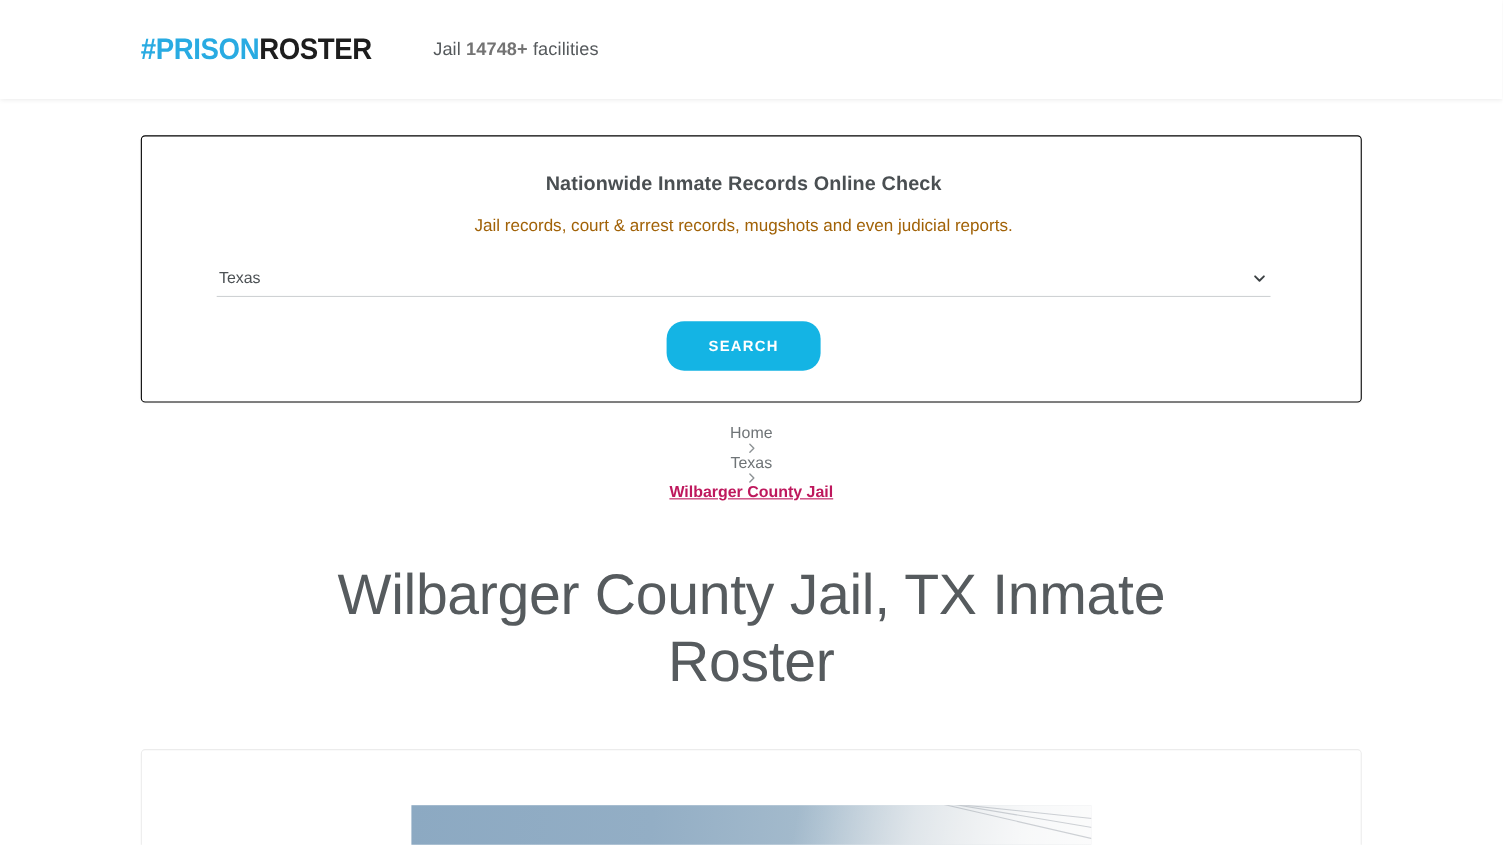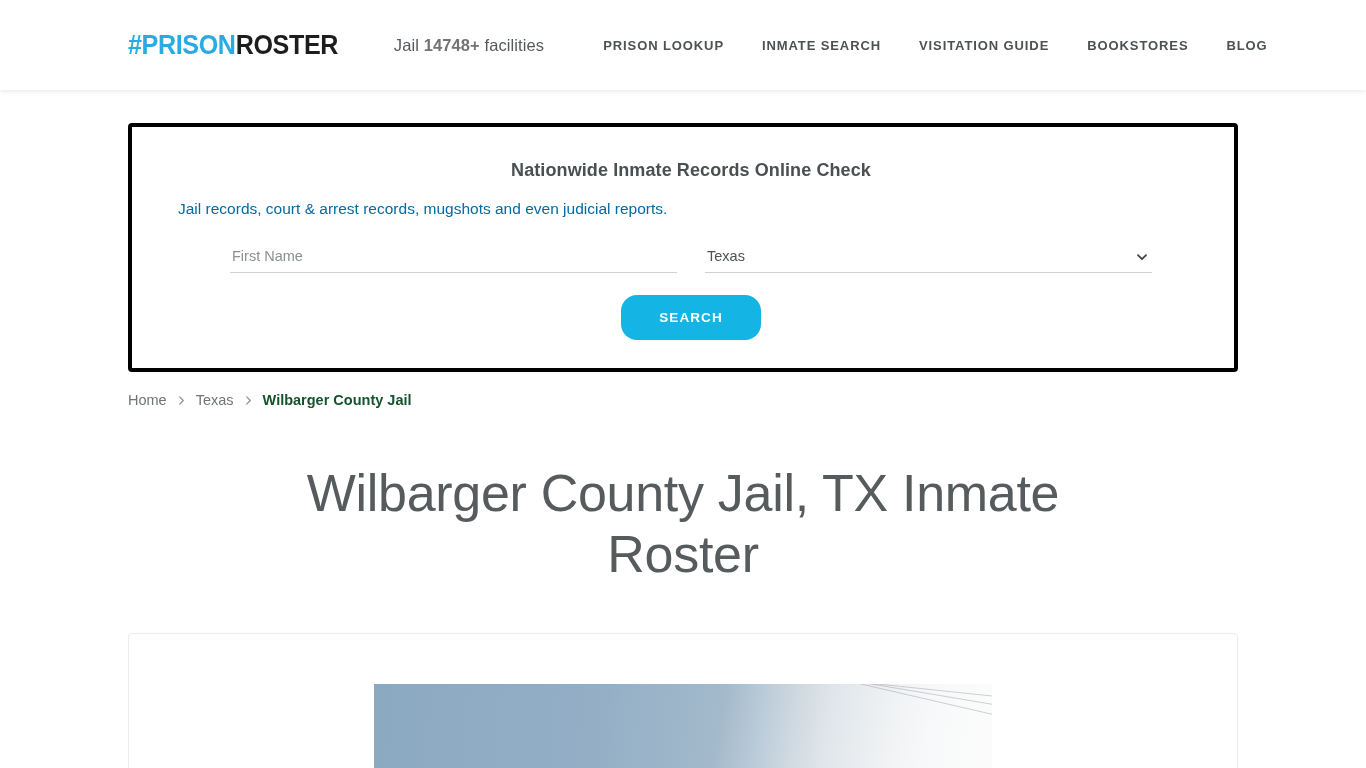--- a/index.html
+++ b/index.html
@@ -74,37 +74,38 @@
 
   
   .page-wrap {
     width: 1110px;
     margin: 0 auto;
   }
 
   
   .search-card {
     margin-top: 33px;
-    border: 4px solid #000000;
+    border: 1px solid #000000;
     border-radius: 4px;
     background: #ffffff;
-    padding: 26px 30px 28px 46px;
+    padding: 26px 30px 28px 16px;
     box-shadow: 0 1px 2px rgba(0,0,0,0.02);
   }
   .search-title {
     text-align: center;
     font-size: 18px;
     font-weight: 700;
     color: #4a4f52;
     margin: 7px 0 0 0;
     letter-spacing: 0.1px;
   }
   .search-sub {
+    text-align: center;
     font-size: 15.5px;
-    color: #0369a1;
+    color: #a16207;
     margin: 19px 0 0 0;
     font-weight: 400;
   }
   .search-form {
     display: flex;
     gap: 28px;
     margin-top: 26px;
     padding: 0 52px;
   }
   .field {
@@ -161,30 +162,32 @@
     text-transform: uppercase;
   }
 
   
   .breadcrumb {
     display: flex;
     align-items: center;
     margin-top: 20px;
     font-size: 14.5px;
     color: #6f7477;
+    flex-direction: column;
   }
   .crumb {
     color: #6f7477;
     text-decoration: none;
     cursor: pointer;
   }
   .crumb.current {
-    color: #14532d;
+    color: #be185d;
     font-weight: 700;
     cursor: default;
+    text-decoration: underline;
   }
   .crumb-sep {
     display: inline-flex;
     align-items: center;
     margin: 0 10px;
     color: #8d9295;
   }
 
   
   .post-title {
@@ -249,41 +252,31 @@
   <div class="header-inner">
 
     <div class="logo">
       <span class="logo-hash">#PRISON</span><span class="logo-roster">ROSTER</span>
     </div>
 
     <div class="facility-count">
       <span>Jail </span><b>14748+</b><span> facilities</span>
     </div>
 
-    <nav class="main-nav">
-      <a class="nav-item" href="#">PRISON LOOKUP</a>
-      <a class="nav-item" href="#">INMATE SEARCH</a>
-      <a class="nav-item" href="#">VISITATION GUIDE</a>
-      <a class="nav-item" href="#">BOOKSTORES</a>
-      <a class="nav-item" href="#">BLOG</a>
-    </nav>
 
   </div>
 </header>
 
 <div class="page-wrap">
 
   <section class="search-card">
     <h2 class="search-title">Nationwide Inmate Records Online Check</h2>
     <p class="search-sub">Jail records, court &amp; arrest records, mugshots and even judicial reports.</p>
 
     <form class="search-form">
-      <div class="field">
-        <input type="text" placeholder="First Name" style="">
-      </div>
       <div class="field select-wrap">
         <select>
           <option>Texas</option>
         </select>
         <span class="select-chevron">
           <svg viewBox="0 0 12 12" width="12" height="12" aria-hidden="true">
             <path d="M2 4.2 L6 8.2 L10 4.2" fill="none" stroke="currentColor" stroke-width="1.7" stroke-linecap="round" stroke-linejoin="round"></path>
           </svg>
         </span>
       </div>

